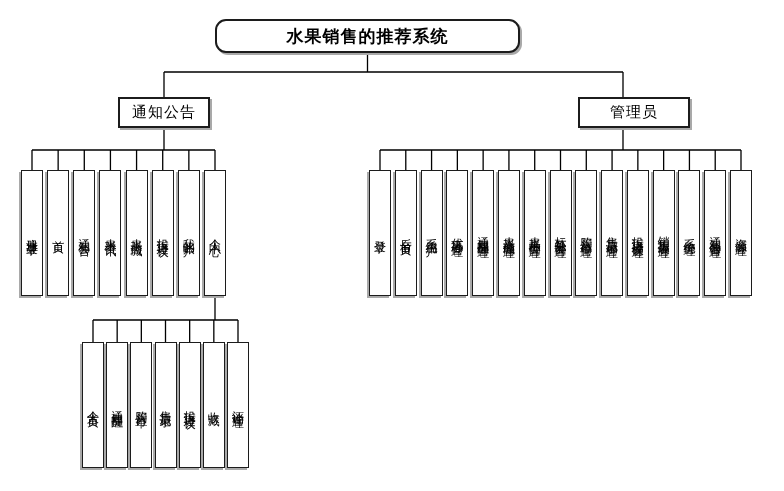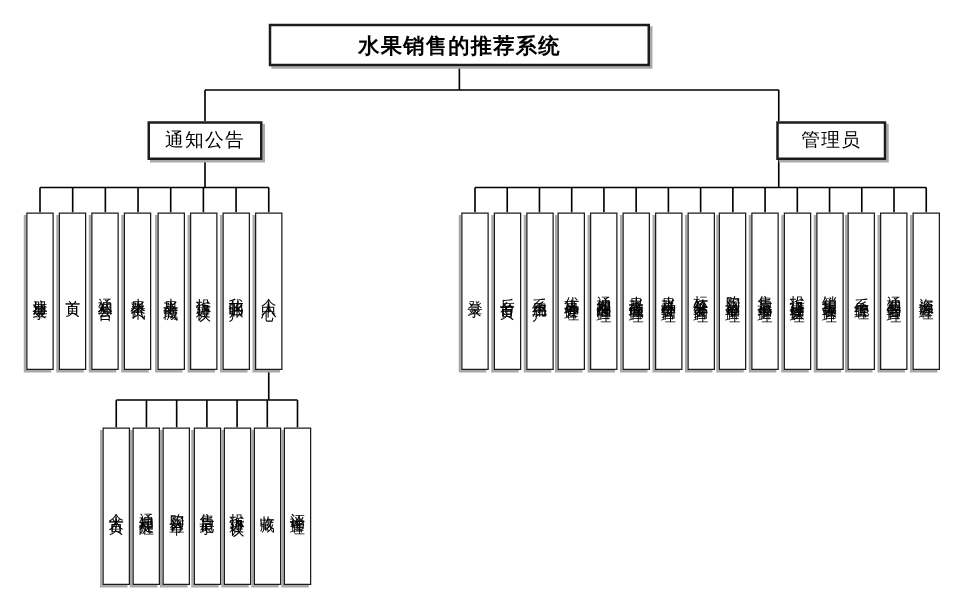--- a/index.html
+++ b/index.html
@@ -23,21 +23,21 @@
     position:absolute;left:0;top:0;width:784px;height:491px;
   }
   .hbox{
     position:absolute;
     box-sizing:border-box;
     background:var(--box-fill);
     border:2px solid var(--border);
     box-shadow:2px 2px 0 var(--shadow);
     display:flex;align-items:center;justify-content:center;
   }
-  .title-box{font-weight:bold;font-size:17px;letter-spacing:1px;}
+  .title-box{font-weight:bold;font-size:17px;letter-spacing:1px;border-radius:11px;}
   .branch-box{font-size:15px;letter-spacing:1px;}
   .vbox{
     position:absolute;
     box-sizing:border-box;
     width:22px;height:126px;
     background:var(--box-fill);
     border:1.5px solid var(--border);
     box-shadow:-2px 2px 0 var(--shadow);
     display:flex;align-items:center;justify-content:center;
   }
@@ -60,21 +60,21 @@
   </svg>
 
   <div class="hbox title-box" style="left:215px;top:19px;width:305px;height:34px;">
     <span>水果销售的推荐系统</span>
   </div>
 
   <div class="hbox branch-box" style="left:118px;top:97px;width:92px;height:31px;">
     <span>通知公告</span>
   </div>
 
-  <div class="hbox branch-box" style="left:578px;top:97px;width:88px;height:31px;margin-left:43px;">
+  <div class="hbox branch-box" style="left:578px;top:97px;width:112px;height:31px;">
     <span>管理员</span>
   </div>
 
   <div id="user-children">
       <div class="vbox" style="left: 21px; top: 170px;">
         <span>注册登录</span>
       </div>
       <div class="vbox" style="left: 47.1429px; top: 170px;">
         <span>首页</span>
       </div>

